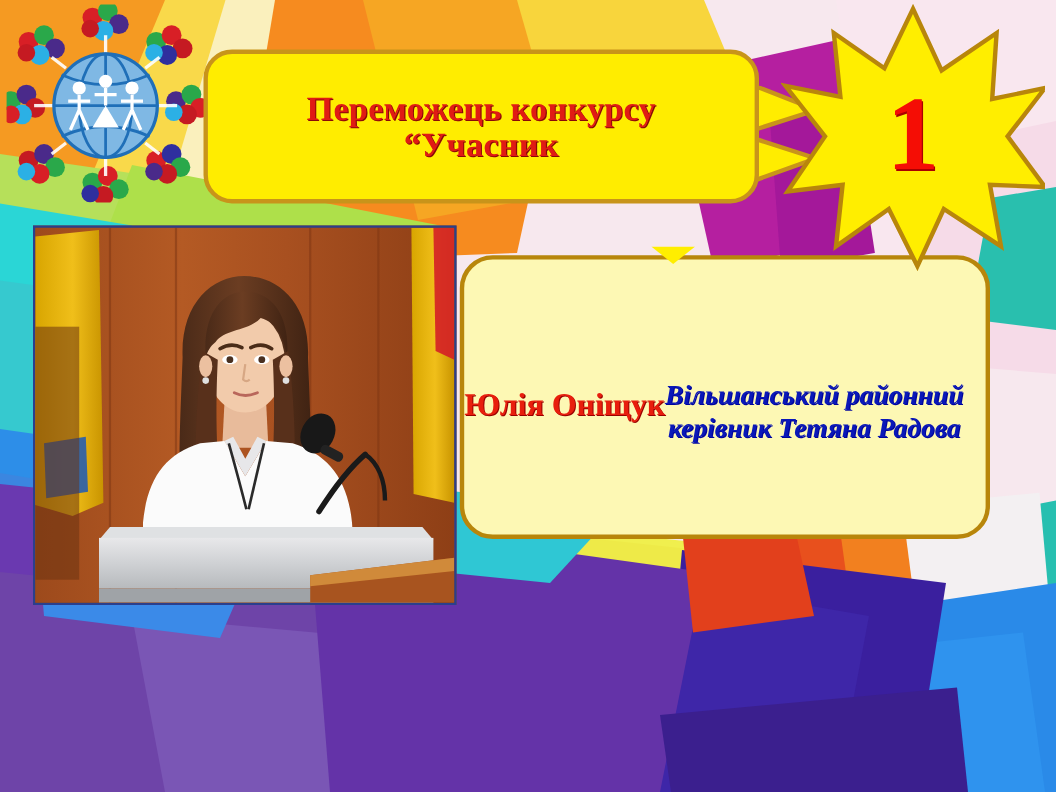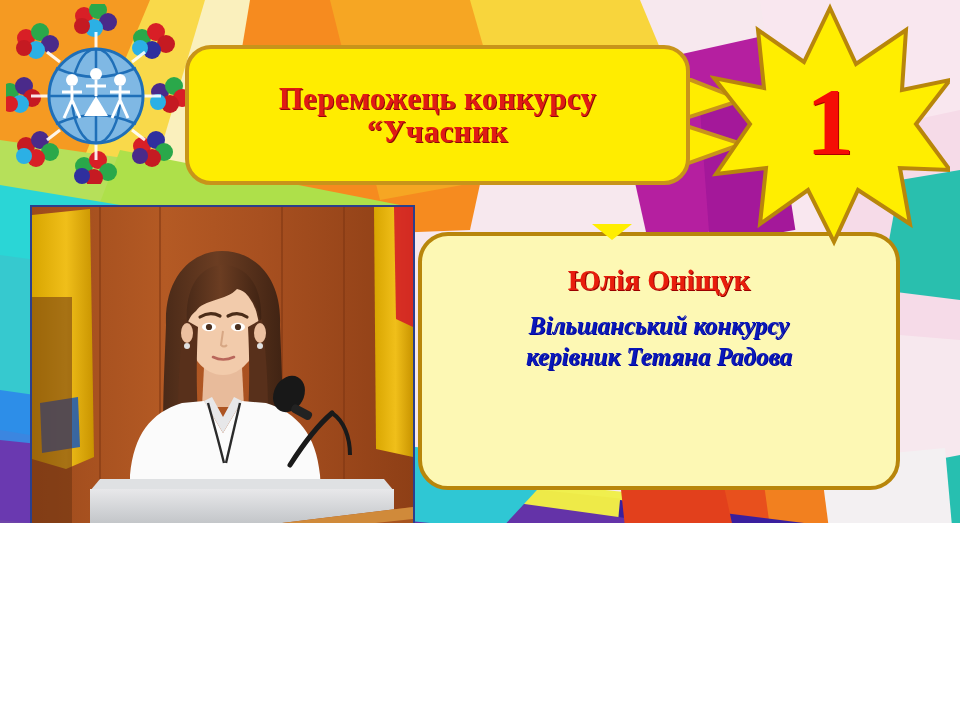--- a/index.html
+++ b/index.html
@@ -1,17 +1,17 @@
 <!DOCTYPE html>
 <html><head>
 <meta charset="utf-8">
 <style>
   html,body{margin:0;padding:0;background:#fff;}
   body{font-family:"Liberation Serif",serif;}
-  .slide{position:relative;width:960px;height:523px;overflow:hidden;background:#0f172a;}
+  .slide{position:relative;width:960px;height:720px;overflow:hidden;background:#0f172a;}
 
   
   .bg{position:absolute;inset:0;overflow:hidden;}
 
   
   .emblem{position:absolute;left:6px;top:4px;width:180px;height:180px;}
 
   
   .title-banner{
     position:absolute;left:185px;top:45px;width:505px;height:140px;
@@ -50,21 +50,21 @@
     z-index:18;border:2px solid #2b3f8c;box-sizing:border-box;overflow:hidden;
     background:#8a4a21;
   }
   .photo svg{display:block;}
 
   
   .info-panel{
     position:absolute;left:418px;top:232px;width:482px;height:258px;
     background:#fdf8b4;border:4px solid #b8860b;border-radius:30px;
     box-sizing:border-box;z-index:21;
-    display:flex;flex-direction:column;align-items:center;justify-content:flex-start;
+    display:flex;flex-direction:row;align-items:center;justify-content:flex-start;
     padding-top:28px;
   }
   .panel-name{
     color:#e81e0d;font-weight:bold;font-size:29px;
     font-family:"Liberation Serif",serif;text-align:center;
     text-shadow:1px 1px 0 #900;margin-bottom:14px;
   }
   .panel-org{
     color:#0a18b8;font-weight:bold;font-style:italic;font-size:25px;
     font-family:"Liberation Serif",serif;text-align:center;line-height:1.22;
@@ -356,19 +356,19 @@
   </div>
 
   <div class="info-panel">
     <div class="panel-notch">
       <svg width="40" height="16" viewBox="0 0 40 16">
         <polygon points="0,0 40,0 20,16" fill="#ffee00"></polygon>
       </svg>
     </div>
     <div class="panel-name">Юлія Оніщук</div>
     <div class="panel-org">
-      <span>Вільшанський конкурсу</span>
+      <span>Вільшанський районний</span>
       <span>керівник Тетяна  Радова</span>
     </div>
   </div>
 
 
 </div>
 
 </body></html>

